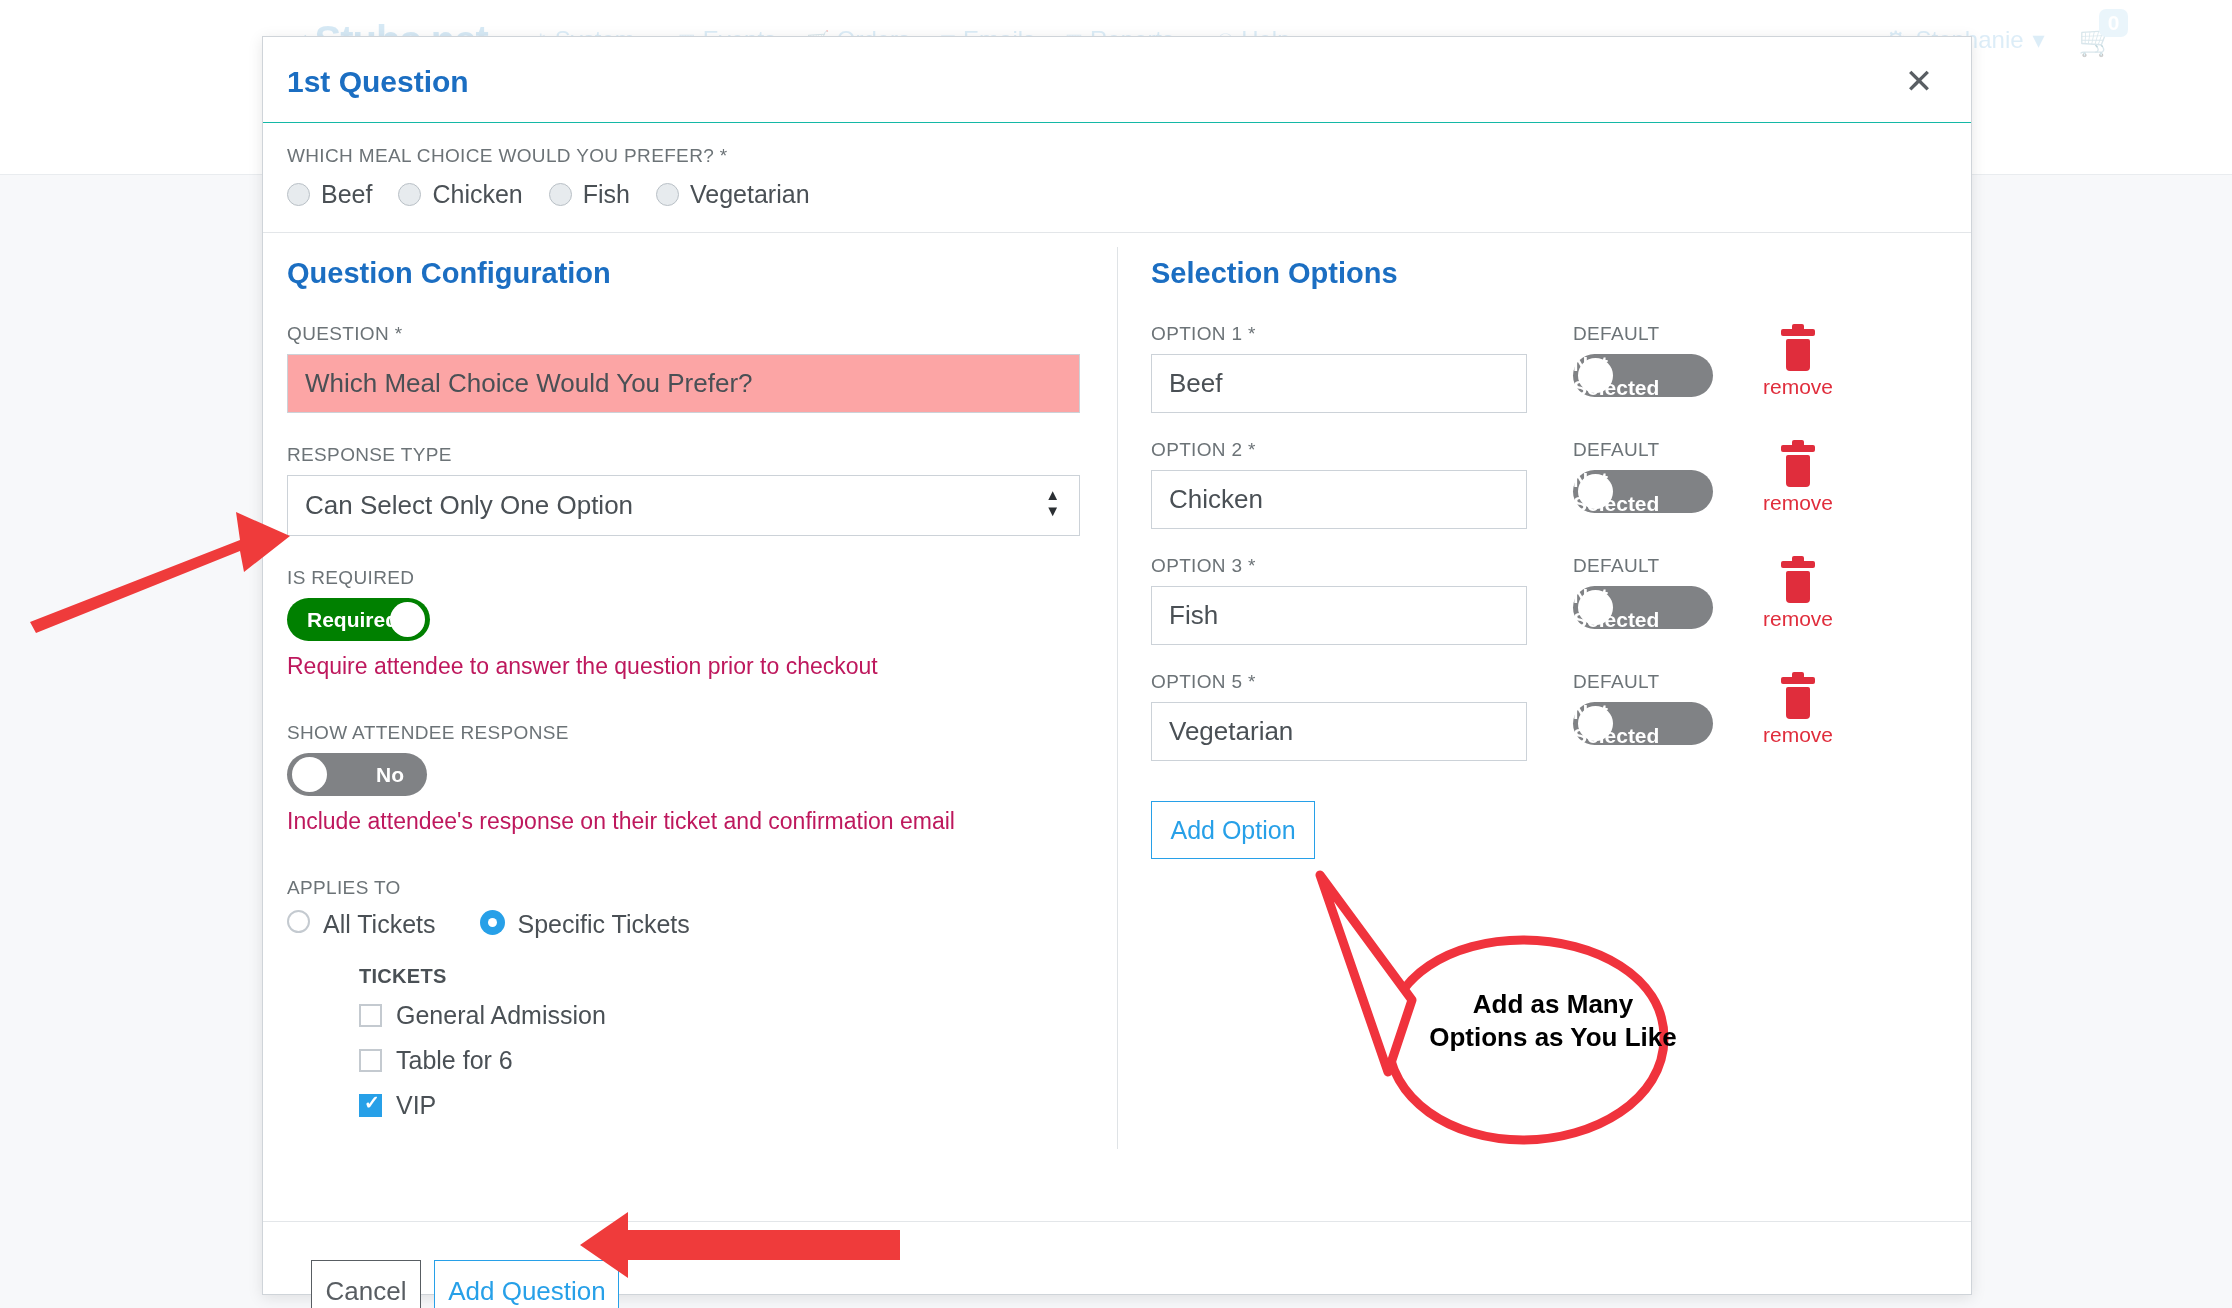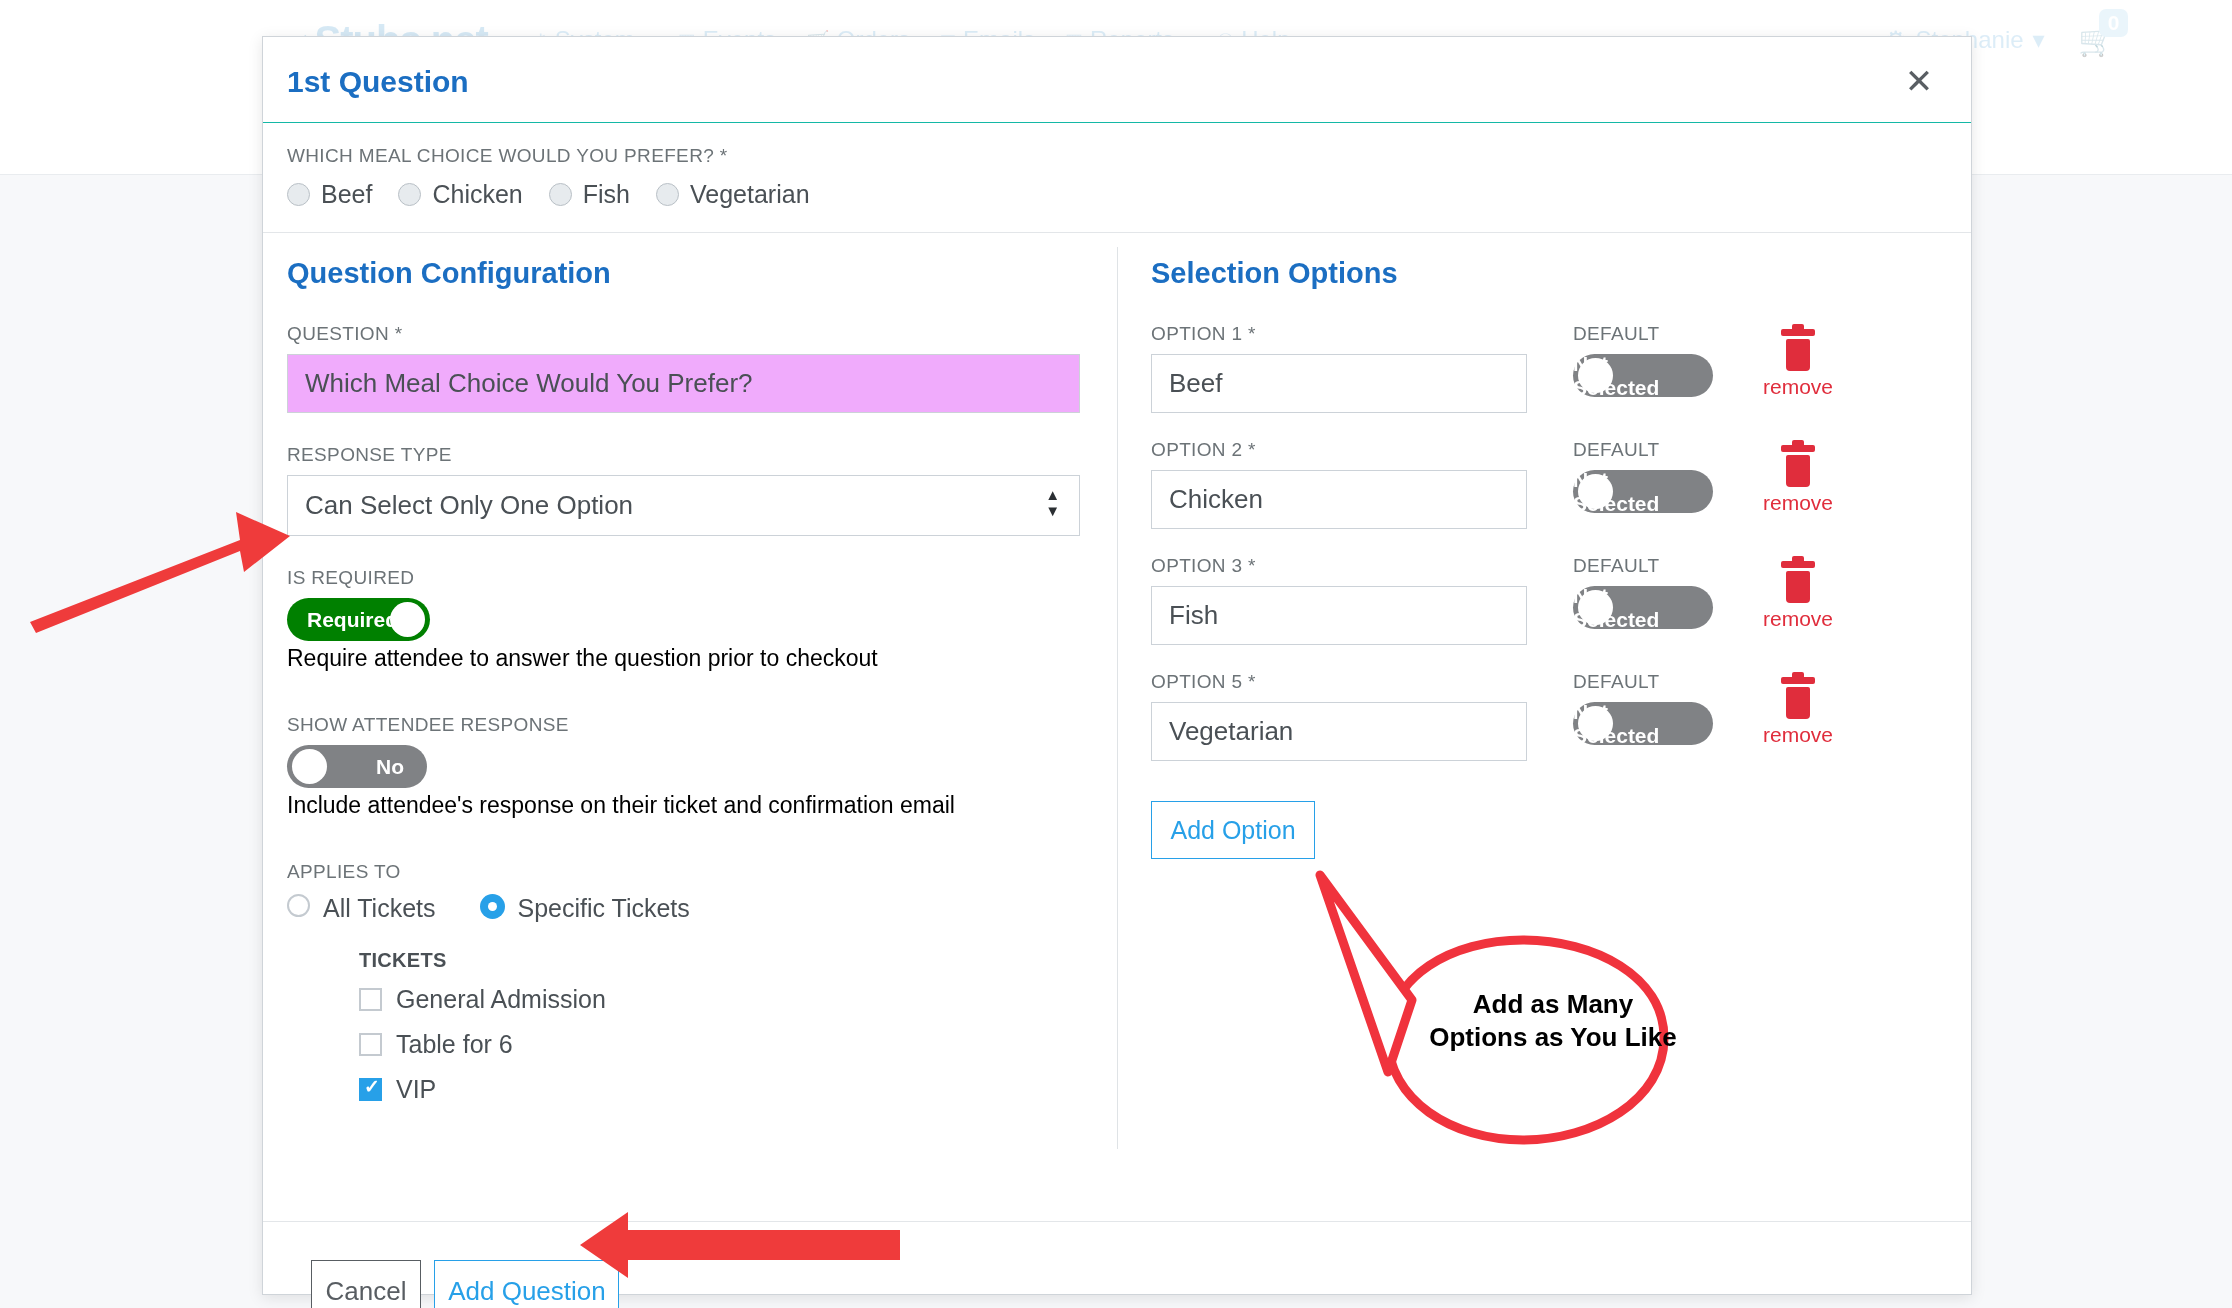--- a/index.html
+++ b/index.html
@@ -49,41 +49,41 @@
   .radio-pv { width: 23px; height: 23px; border-radius: 50%; border: 1px solid #b9c0c6; background: #e7ebee; }
 
   
   .modal-body { position: relative; height: 988px; }
   .col-left  { position: absolute; left: 0; top: 0; width: 854px; height: 988px; padding: 24px 30px 0 24px; }
   .divider   { position: absolute; left: 854px; top: 14px; width: 1px; height: 902px; background: #dfe3e6; }
   .col-right { position: absolute; left: 855px; top: 0; width: 855px; height: 988px; padding: 24px 24px 0 33px; }
 
   .section-title { font-size: 29px; font-weight: 700; color: #1b6ec2; margin-bottom: 33px; }
   .field-label { font-size: 19px; color: #6c7377; letter-spacing: .35px; margin-bottom: 9px; }
-  .text-input { width: 793px; height: 59px; border: 1px solid #ccd2d8; background: #f0abfc;
+  .text-input { width: 793px; height: 59px; border: 1px solid #ccd2d8; background: #fca5a5;
                 font-size: 26px; color: #4a5055; padding: 0 17px; font-family: "Liberation Sans", sans-serif; }
   .select-wrap { position: relative; width: 793px; }
   .select-input { width: 793px; height: 61px; border: 1px solid #ccd2d8; background: #ffffff;
                   font-size: 26px; color: #4a5055; padding: 0 17px; display: flex; align-items: center; }
   .select-arrows { position: absolute; right: 20px; top: 14px; display: flex; flex-direction: column;
                    align-items: center; gap: 3px; font-size: 15px; color: #2b2f33; line-height: .85; }
   .gap-a { height: 31px; } .gap-b { height: 42px; }
 
   .toggle { display: inline-flex; align-items: center; height: 43px; border-radius: 22px;
             position: relative; padding: 0; user-select: none; }
   .toggle.on  { background: #008000; width: 143px; justify-content: flex-start; }
   .toggle.off { background: #808285; width: 140px; justify-content: flex-end; }
   .toggle .knob { position: absolute; top: 4px; width: 35px; height: 35px; border-radius: 50%; background: #ffffff; }
   .toggle.on  .knob { right: 5px; }
   .toggle.off .knob { left: 5px; }
   .toggle .tlabel { font-size: 21px; font-weight: 700; color: #ffffff; }
   .toggle.on  .tlabel { margin-left: 20px; }
   .toggle.off .tlabel { margin-right: 23px; }
 
-  .helptext { font-size: 23px; color: #000000; margin-top: 4px; }
+  .helptext { font-size: 23px; color: #be185d; margin-top: 12px; }
 
   .radio-row { display: flex; align-items: center; gap: 44px; margin-top: 11px; }
   .radio-item { display: flex; align-items: flex-start; gap: 13px; font-size: 25px; color: #4a5055; }
   .radio-o { width: 23px; height: 23px; border-radius: 50%; border: 2px solid #c4cad0; background: #fff; }
   .radio-o.sel { border: none; background: #27a0e8; position: relative; width: 25px; height: 25px; }
   .radio-o.sel::after { content: ""; position: absolute; left: 8px; top: 8px; width: 9px; height: 9px;
                         border-radius: 50%; background: #ffffff; }
 
   .tickets-block { margin-left: 72px; margin-top: 26px; }
   .tickets-label { font-size: 20px; font-weight: 700; color: #4a5055; letter-spacing: .3px; margin-bottom: 13px; }

